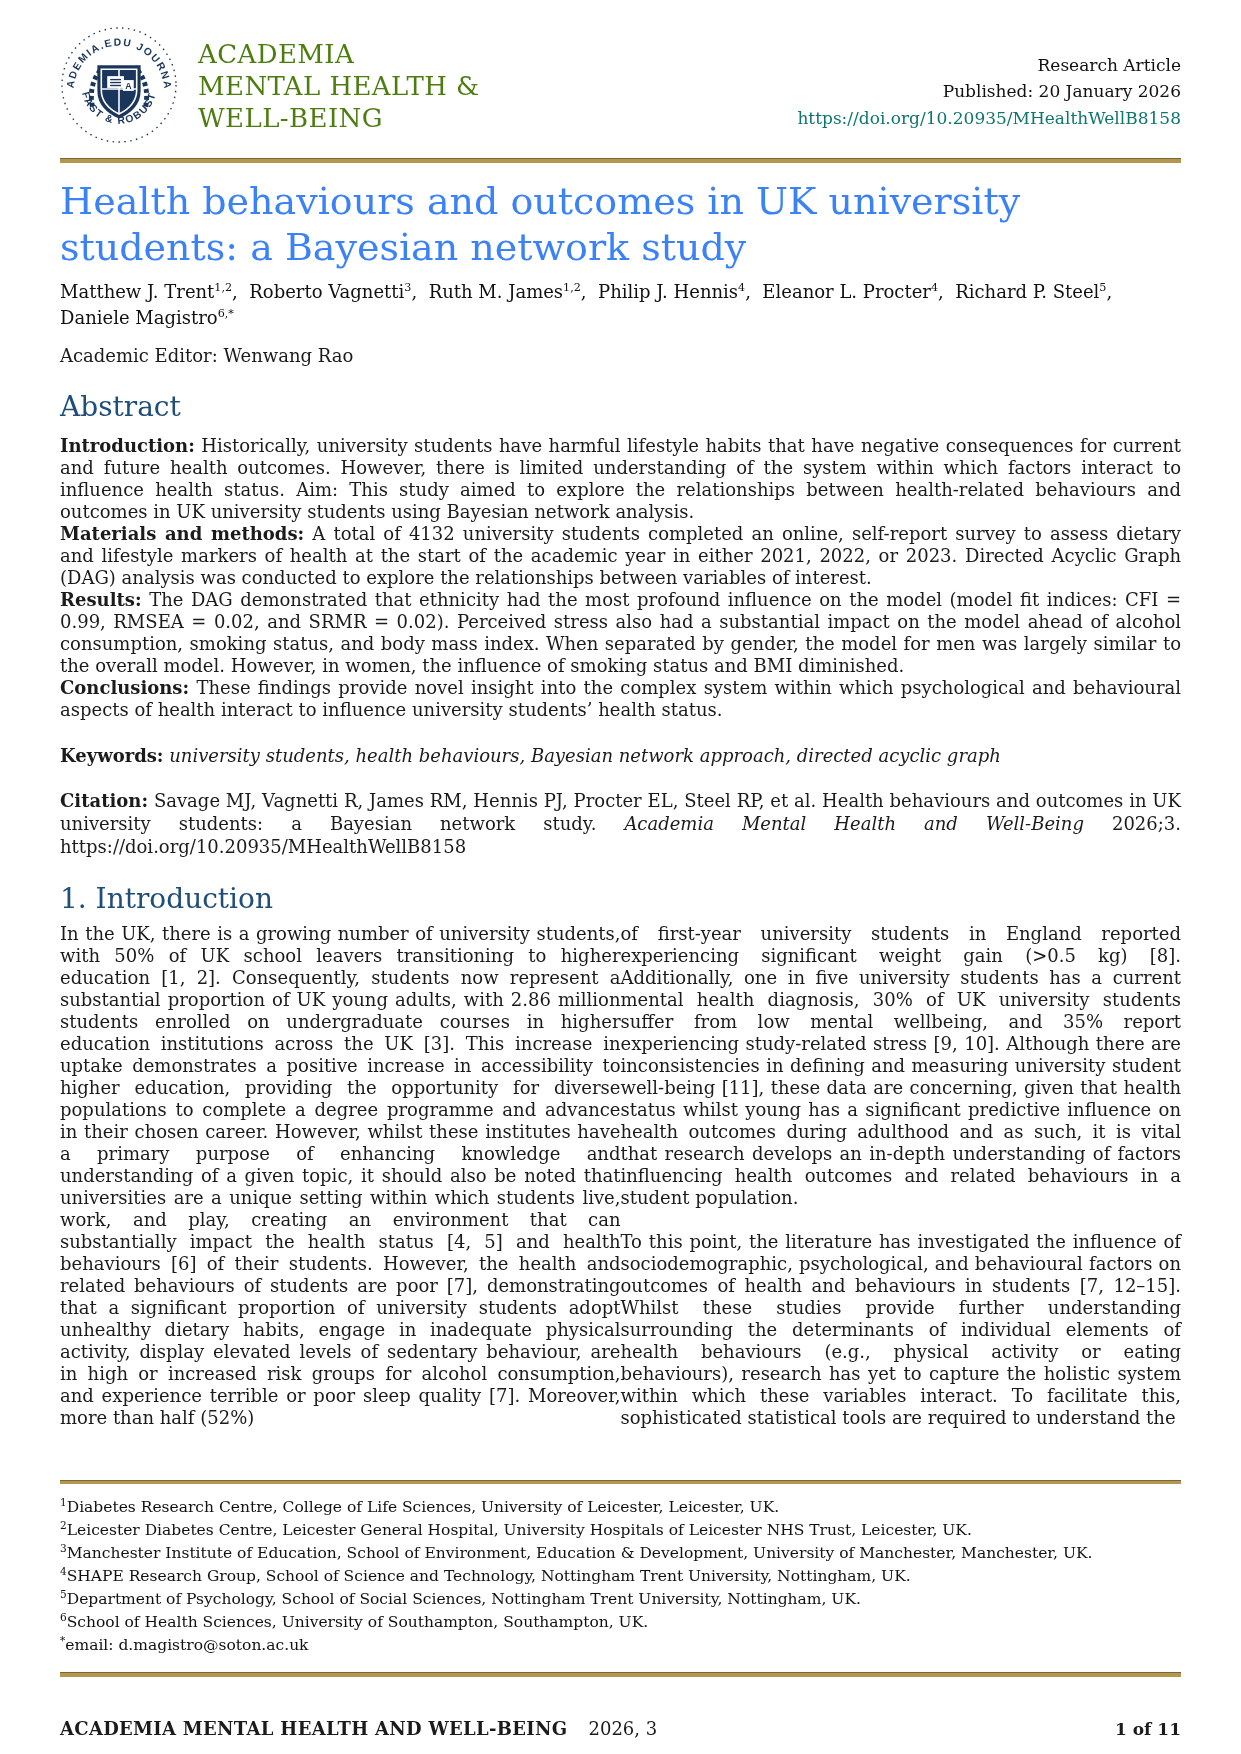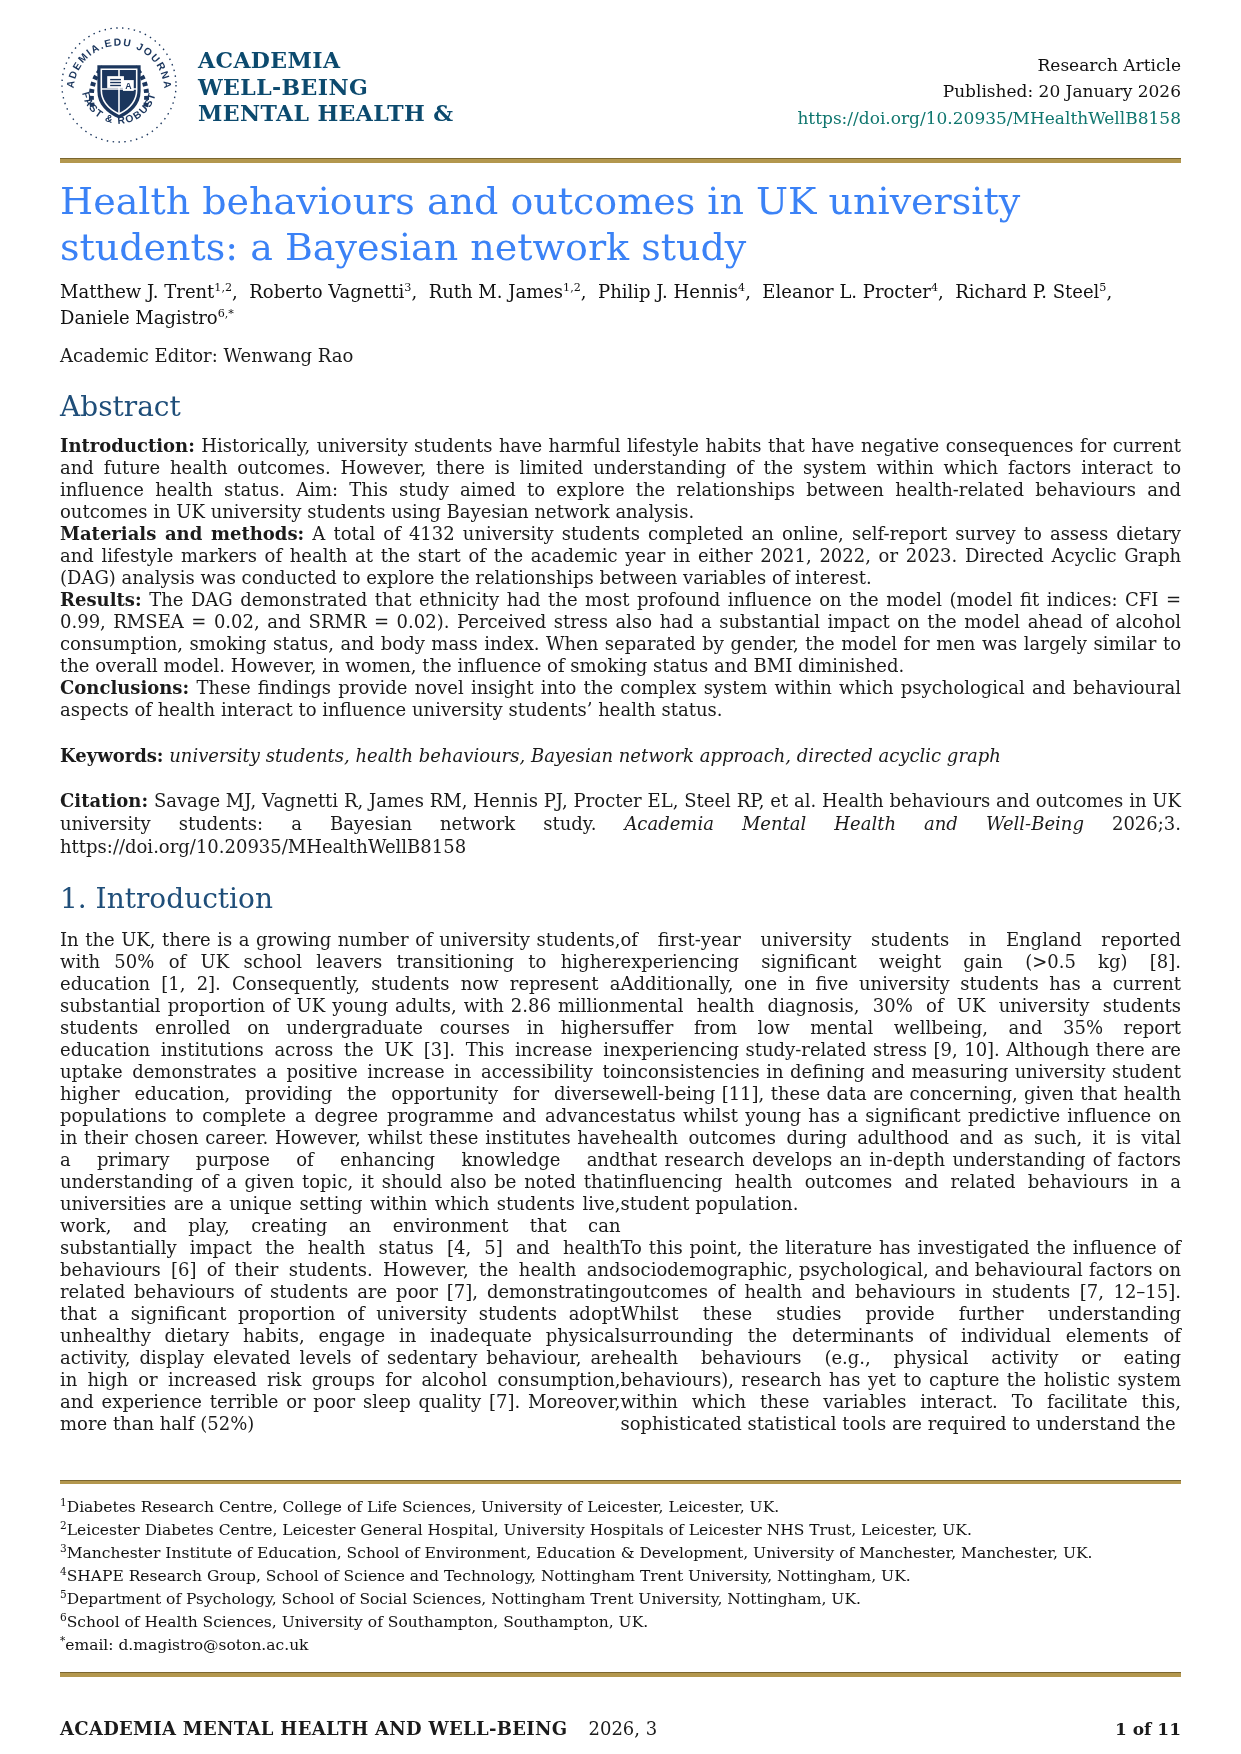--- a/index.html
+++ b/index.html
@@ -12,21 +12,21 @@
     font-family:"DejaVu Serif", serif;
     color:#1b1b1b;
   }
   .content{padding:0 60px;}
 
   
   .header{display:flex;justify-content:space-between;align-items:flex-start;margin-top:26px;}
   .brand{display:flex;align-items:center;gap:20px;}
   .seal{width:118px;height:118px;flex:0 0 auto;}
   .seal-ring{font-family:"Liberation Sans", sans-serif;font-size:10.5px;font-weight:bold;letter-spacing:1.6px;fill:#1B365D;}
-  .journal-name{font-size:22px;line-height:1.22;font-weight:bold;color:#0c4a6e;letter-spacing:.4px;padding-top:4px;}
+  .journal-name{font-size:26px;line-height:1.22;font-weight:normal;color:#4d7c0f;letter-spacing:.4px;padding-top:4px;}
   .meta{text-align:right;font-size:17px;line-height:1.55;padding-top:26px;color:#111;}
   .meta .doi{color:#0f766e;text-decoration:none;}
 
   
   .rule{height:4px;background:#B3974E;border-top:1px solid #7a6630;}
   .rule-top{margin-top:14px;}
 
   
   .title{font-size:38px;line-height:1.21;font-weight:500;color:#3b82f6;margin:16px 0 0 0;}
   .authors{font-size:18px;line-height:1.45;margin-top:8px;color:#111;}
@@ -45,21 +45,21 @@
 
   .keywords{margin-top:24px;font-size:18px;line-height:22px;}
   .kw-label{font-weight:bold;}
   .kw-text{font-style:italic;}
 
   .citation{margin-top:22px;font-size:18px;line-height:23px;text-align:justify;}
   .cit-label{font-weight:bold;}
   .cit-journal{font-style:italic;}
 
   
-  .columns{display:grid;grid-template-columns:1fr 1fr;margin-top:14px;
+  .columns{display:grid;grid-template-columns:1fr 1fr;margin-top:8px;
            font-size:18px;line-height:22px;text-align:justify;}
   .columns p{margin:0;}
   .columns p + p{margin-top:22px;}
 
   
   .footnotes{position:absolute;left:60px;right:60px;top:1480px;}
   .fn-rule{height:3px;background:#B3974E;border-top:1px solid #7a6630;}
   .fn-list{margin-top:12px;}
   .footnote{font-size:15.5px;line-height:23px;color:#111;}
   .footnote sup{font-size:.68em;}
@@ -95,22 +95,22 @@
           <line x1="42" y1="64" x2="78" y2="64" stroke="#ffffff" stroke-width="1.6"></line>
           <rect x="48" y="51" width="17" height="12" fill="#ffffff"></rect>
           <line x1="51" y1="54.5" x2="62" y2="54.5" stroke="#1B365D" stroke-width="1.4"></line>
           <line x1="51" y1="57.5" x2="62" y2="57.5" stroke="#1B365D" stroke-width="1.4"></line>
           <line x1="51" y1="60.5" x2="62" y2="60.5" stroke="#1B365D" stroke-width="1.4"></line>
           <rect x="64" y="55" width="11" height="11" fill="#ffffff"></rect>
           <text x="69.5" y="63.8" text-anchor="middle" font-size="9" font-weight="bold" fill="#1B365D" font-family="Liberation Sans, sans-serif">A</text>
         </svg>
         <div class="journal-name">
           <div>ACADEMIA</div>
+          <div>MENTAL HEALTH &amp;</div>
           <div>WELL-BEING</div>
-          <div>MENTAL HEALTH &amp;</div>
         </div>
       </div>
       <div class="meta">
         <div>Research Article</div>
         <div>Published: 20 January 2026</div>
         <div class="doi">https://doi.org/10.20935/MHealthWellB8158</div>
       </div>
     </div>
 
     <div class="rule rule-top"></div>

